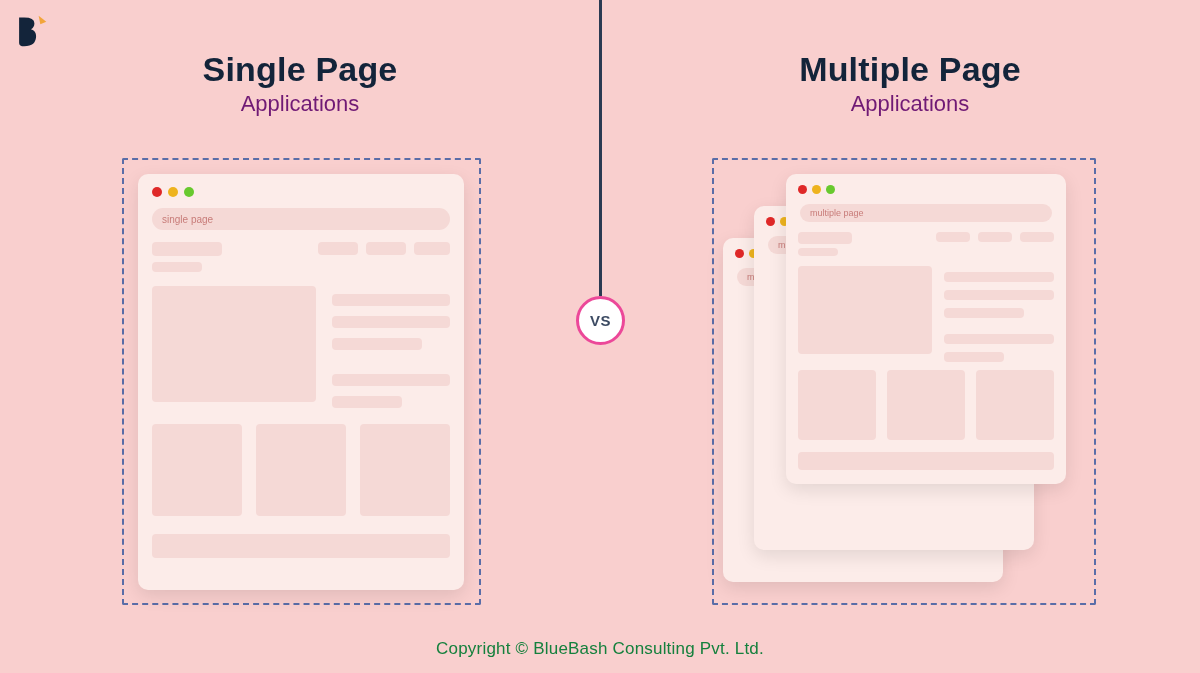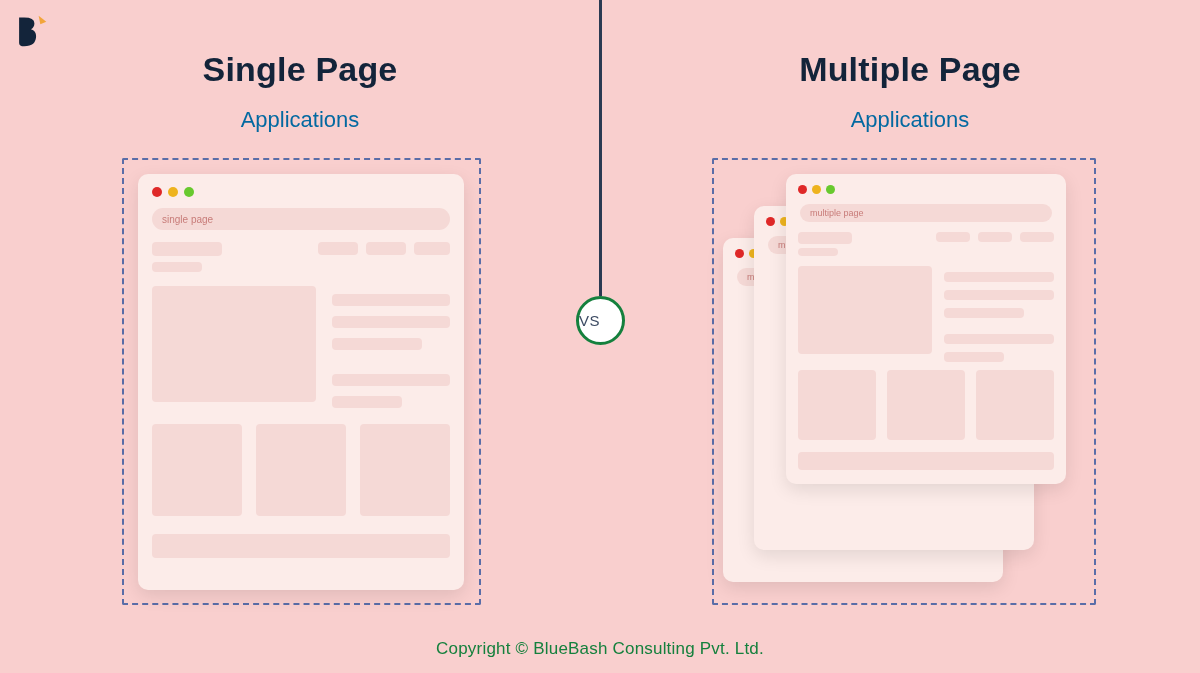--- a/index.html
+++ b/index.html
@@ -27,22 +27,22 @@
   }
   .heading .h-main {
     font-size: 34px;
     font-weight: 700;
     color: #13243a;
     letter-spacing: 0.2px;
   }
   .heading .h-sub {
     font-size: 22px;
     font-weight: 400;
-    color: #0369a1;
-    margin-top: 18px;
+    color: #701a75;
+    margin-top: 2px;
   }
   .heading-left  { top: 50px; left: 100px; }
   .heading-right { top: 50px; left: 710px; }
 
   
   .center-line {
     position: absolute;
     top: 0;
     left: 599px;
     width: 3px;
@@ -50,26 +50,26 @@
     background: #2b3a52;
   }
   .vs-badge {
     position: absolute;
     top: 296px;
     left: 576px;
     width: 49px;
     height: 49px;
     border-radius: 50%;
     background: #ffffff;
-    border: 3px solid #15803d;
+    border: 3px solid #ec4899;
     display: flex;
     align-items: center;
-    justify-content: flex-start;
+    justify-content: center;
     font-size: 15px;
-    font-weight: 400;
+    font-weight: 700;
     color: #3c4b63;
     letter-spacing: 0.5px;
   }
 
   
   .dashed-box {
     position: absolute;
     border: 2px dashed #5a6da8;
     border-radius: 2px;
   }

